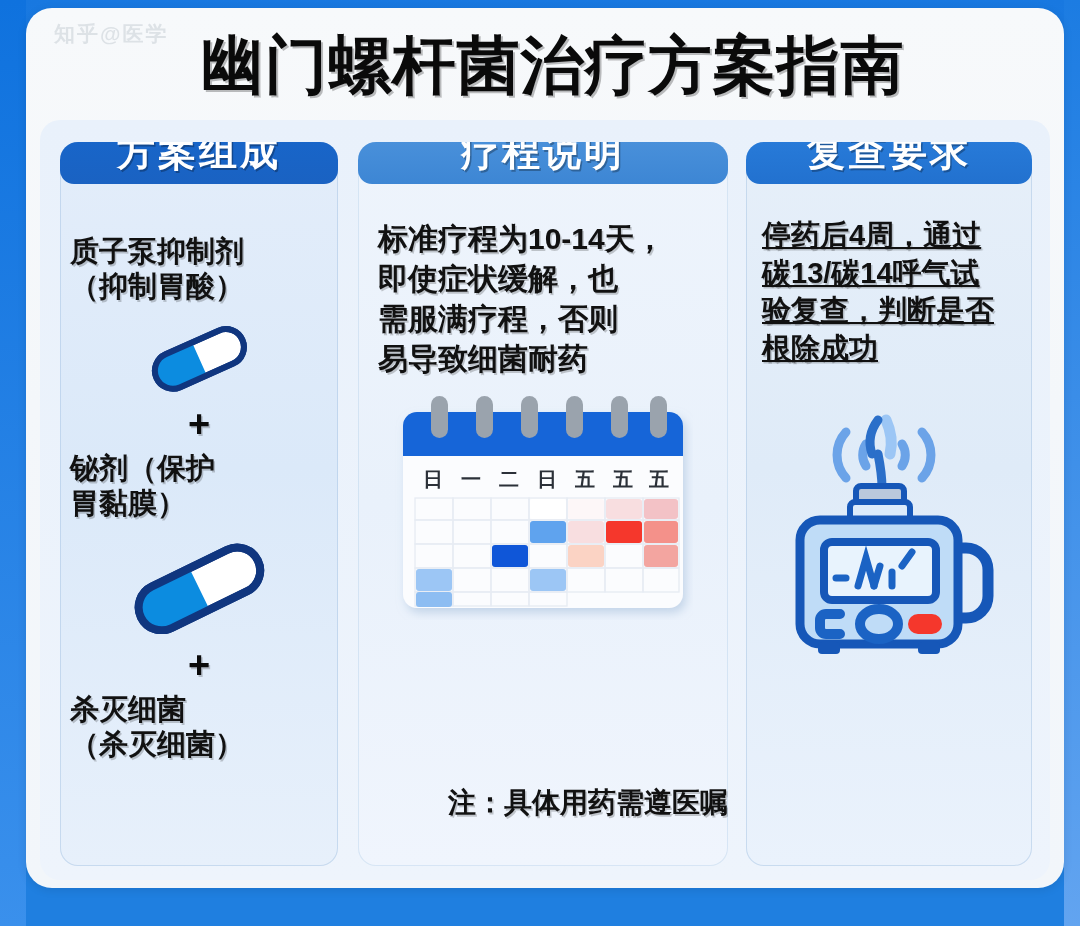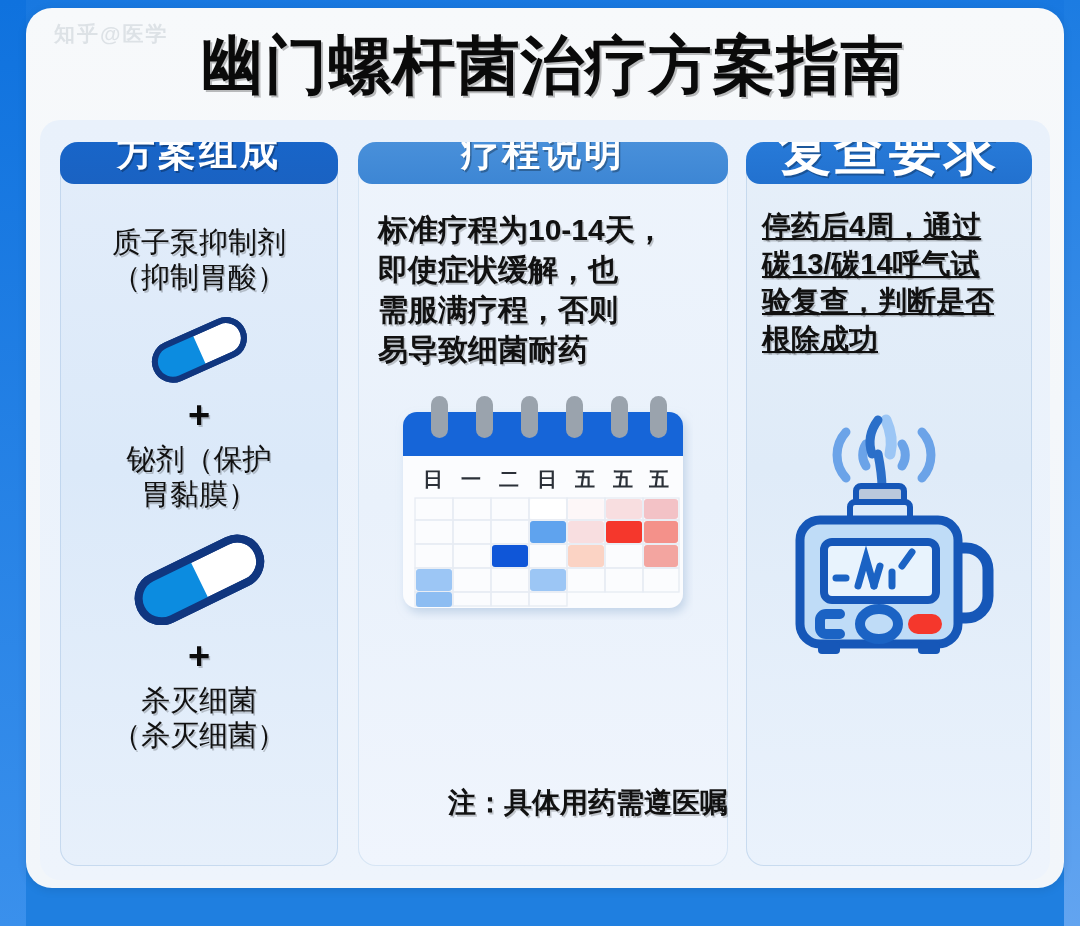--- a/index.html
+++ b/index.html
@@ -56,34 +56,34 @@
     left:318px;width:370px;height:724px;
     background:linear-gradient(180deg,#eef4fc 0%,#e9f1fb 50%,#f0f5fd 100%);
     box-shadow:inset 0 0 0 1px rgba(170,200,230,.35);
   }
   .col3{
     left:706px;width:286px;height:724px;
     background:linear-gradient(180deg,#e6eff9 0%,#dfebf8 45%,#eaf2fc 100%);
     box-shadow:inset 0 0 0 1px rgba(160,190,225,.45);
   }
   .colhead{
-    margin:0 auto;
+    margin:9px auto;
     display:flex;align-items:center;justify-content:center;
     color:#ffffff;font-weight:900;
     text-shadow:1.5px 1.5px 0 rgba(0,0,0,.28);
     border-radius:0 0 14px 14px;
     letter-spacing:3px;
   }
   .head1{width:278px;height:64px;font-size:38px;background:linear-gradient(180deg,#1767cc 0%,#1a62c2 100%);border-radius:16px 16px 14px 14px;margin-top:-22px;}
   .head2{width:370px;height:64px;font-size:38px;background:linear-gradient(180deg,#4f95dd 0%,#3d86d4 100%);border-radius:16px 16px 14px 14px;margin-top:-22px;text-align:center;}
-  .head3{width:286px;height:64px;font-size:52px;background:linear-gradient(180deg,#2a7fdd 0%,#2271cf 100%);border-radius:16px 16px 14px 14px;margin-top:-22px;}
+  .head3{width:286px;height:64px;font-size:38px;background:linear-gradient(180deg,#2a7fdd 0%,#2271cf 100%);border-radius:16px 16px 14px 14px;margin-top:-22px;}
 
   .body1{
-    padding:41px 10px 0;text-align:center;
-    font-size:29px;line-height:1.22;font-weight:400;color:#111;
+    padding:41px 10px 0;
+    font-size:29px;line-height:1.22;font-weight:700;color:#111;
     text-shadow:1.5px 1.5px 0 rgba(0,0,0,.2);
   }
   .body2{
     padding:26px 18px 0 20px;text-align:left;
     font-size:30px;line-height:1.33;font-weight:800;color:#111;
     text-shadow:1.5px 1.5px 0 rgba(0,0,0,.2);
   }
   .body3{
     padding:24px 12px 0 16px;text-align:left;
     font-size:29px;line-height:1.3;font-weight:800;color:#111;

